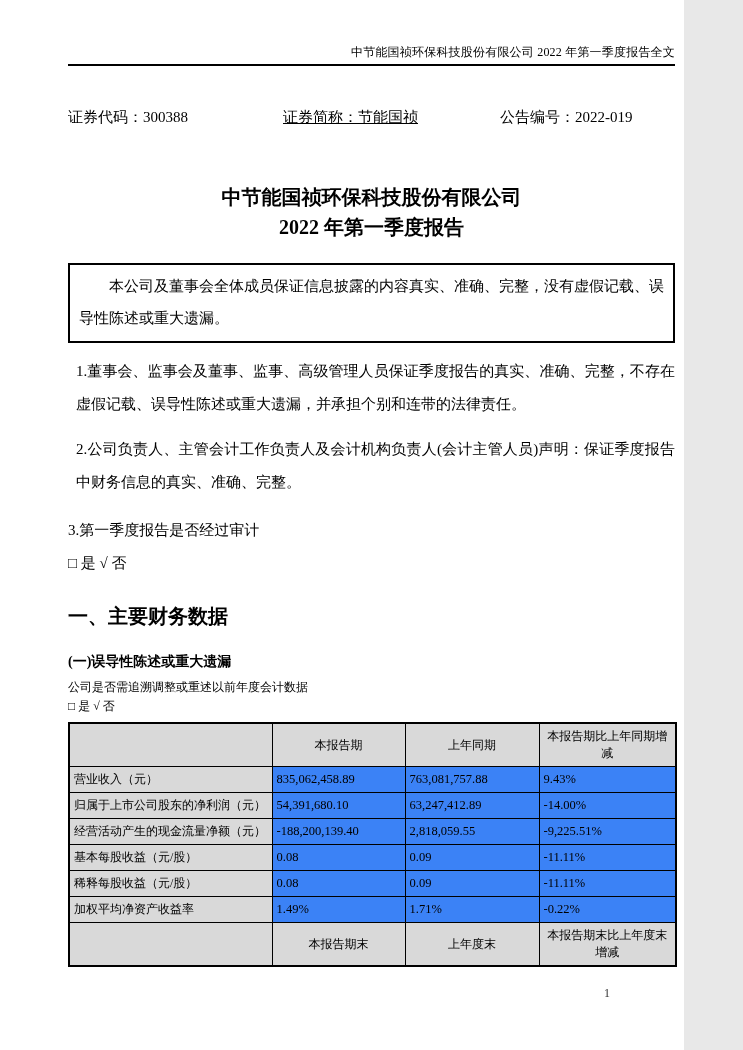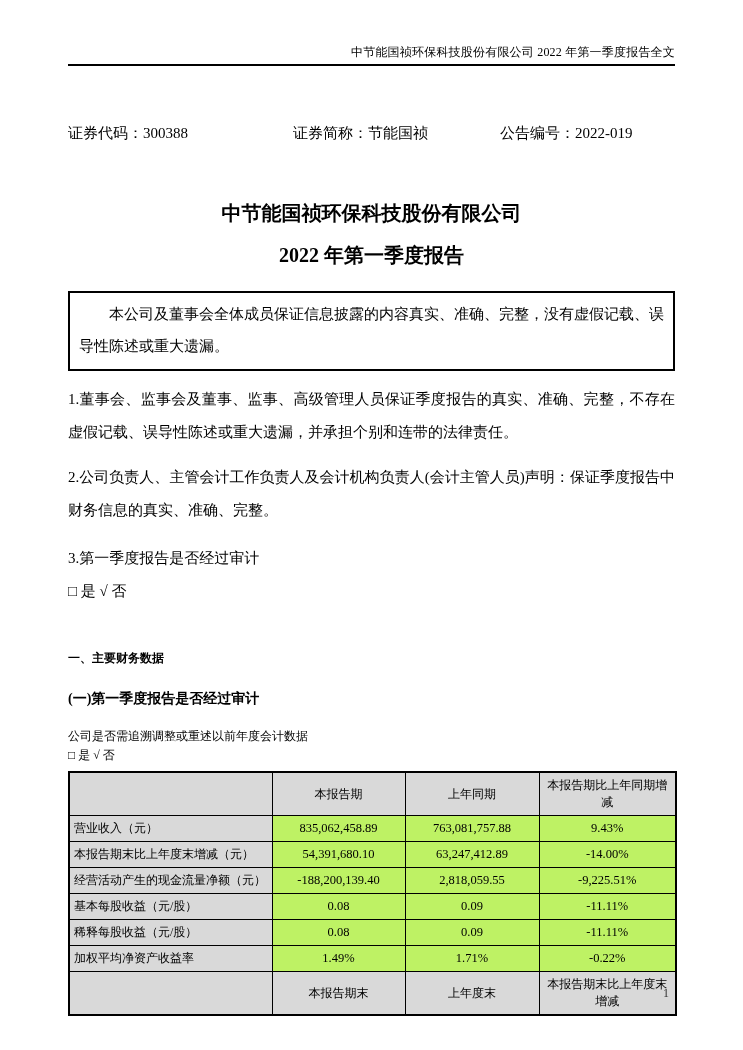--- a/index.html
+++ b/index.html
@@ -4,79 +4,79 @@
 <style>
   * { margin:0; padding:0; box-sizing:border-box; }
   html,body { width:743px; height:1050px; }
   body {
     background:#e8e8e8;
     font-family:"Liberation Serif","DejaVu Serif",serif;
     color:var(--text,#000);
   }
   .page {
     position:relative;
-    width:743px; height:1050px;
+    width:684px; height:1050px;
     background:var(--page-bg,#fff);
     overflow:hidden;
   }
   .content { margin:0 68px; width:607px; }
 
   .running-header {
     padding-top:44px; padding-bottom:3px;
     border-bottom:2px solid var(--border,#000);
     text-align:right;
     font-size:12px; letter-spacing:0.2px;
   }
 
-  .meta-row { position:relative; margin-top:58px; height:22px; font-size:15px; }
+  .meta-row { position:relative; margin-top:42px; height:22px; font-size:15px; }
   .meta-row .meta-code { position:absolute; left:0; }
-  .meta-row .meta-name { position:absolute; left:225px; }
+  .meta-row .meta-name { position:absolute; left:215px;text-decoration:underline; }
   .meta-row .meta-ann  { position:absolute; left:432px;text-align:center; }
 
   .doc-title    { margin-top:54px; text-align:center; font-size:20px; font-weight:bold; }
-  .doc-subtitle { margin-top:15px; text-align:center; font-size:20px; font-weight:bold; }
+  .doc-subtitle { margin-top:3px; text-align:center; font-size:20px; font-weight:bold; }
 
   .disclaimer-box {
     margin-top:22px;
     border:2px solid var(--border,#000);
     padding:5px 9px 7px 9px;
     font-size:15px; line-height:32px;
     text-align:justify;
   }
   .disclaimer-box p { text-indent:2em; }
 
   .notice-heading { margin-top:33px; font-size:15px; font-weight:bold; }
-  .para { margin-top:12px; font-size:15px; line-height:33px; text-align:justify; }
+  .para { margin-top:12px; font-size:15px; line-height:33px; text-align:justify;margin-left:8px; }
   .para-item3 { margin-top:20px; font-size:15px; line-height:22px; }
   .check-line { margin-top:13px; font-size:15px; }
 
-  .heading1 { margin-top:49px; font-size:12px; font-weight:bold; }
+  .heading1 { margin-top:30px; font-size:20px; font-weight:bold; }
   .heading2 { margin-top:23px; font-size:14px; font-weight:bold; }
 
-  .small-q { margin-top:20px; font-size:12px; line-height:17px; }
+  .small-q { margin-top:8px; font-size:12px; line-height:17px; }
   .small-a { margin-top:2px;  font-size:12px; line-height:17px; }
 
   table.fin {
     margin-top:7px;
     width:607px;
     border-collapse:collapse;
     border:2px solid var(--border,#000);
     font-size:12px;
     table-layout:fixed;
   }
   table.fin td {
     border:1px solid var(--border,#000);
     padding:4px 4px;
     line-height:17px;
     vertical-align:middle;
     overflow:hidden;
   }
   td.c-head  { background:var(--table-header-bg,#d9d9d9); text-align:center; padding:5px 4px; }
   td.c-label { background:var(--table-header-bg,#d9d9d9); text-align:left; padding-left:5px;margin-left:47px; }
-  td.c-num   { text-align:center; background:#bef264; font-size:12.5px; padding-right:3px; }
+  td.c-num   { text-align:left; background:#3b82f6; font-size:12.5px; padding-right:3px; }
 
   .page-number { position:absolute; right:74px; top:986px; font-size:12px; color:#333; }
 </style>
 </head>
 <body>
 
 <div class="page">
   <div class="content">
 
     <div class="running-header">
@@ -95,21 +95,21 @@
     <div class="disclaimer-box">
       <p>本公司及董事会全体成员保证信息披露的内容真实、准确、完整，没有虚假记载、误导性陈述或重大遗漏。</p>
     </div>
 
     <div class="para">1.董事会、监事会及董事、监事、高级管理人员保证季度报告的真实、准确、完整，不存在虚假记载、误导性陈述或重大遗漏，并承担个别和连带的法律责任。</div>
     <div class="para">2.公司负责人、主管会计工作负责人及会计机构负责人(会计主管人员)声明：保证季度报告中财务信息的真实、准确、完整。</div>
     <div class="para-item3">3.第一季度报告是否经过审计</div>
     <div class="check-line">□ 是 √ 否</div>
 
     <div class="heading1">一、主要财务数据</div>
-    <div class="heading2">(一)第一季度报告是否经过审计</div>
+    <div class="heading2">(一)误导性陈述或重大遗漏</div>
 
     <div class="small-q">公司是否需追溯调整或重述以前年度会计数据</div>
     <div class="small-a">□ 是 √ 否</div>
 
     <table class="fin">
       <colgroup>
         <col style="width:203px">
           <col style="width:133px">
           <col style="width:134px">
           <col style="width:137px">
@@ -121,21 +121,21 @@
           <td class="c-head">上年同期</td>
           <td class="c-head">本报告期比上年同期增减</td>
         </tr>
         <tr>
           <td class="c-label">营业收入（元）</td>
           <td class="c-num">835,062,458.89</td>
           <td class="c-num">763,081,757.88</td>
           <td class="c-num">9.43%</td>
         </tr>
         <tr>
-          <td class="c-label">本报告期末比上年度末增减（元）</td>
+          <td class="c-label">归属于上市公司股东的净利润（元）</td>
           <td class="c-num">54,391,680.10</td>
           <td class="c-num">63,247,412.89</td>
           <td class="c-num">-14.00%</td>
         </tr>
         <tr>
           <td class="c-label">经营活动产生的现金流量净额（元）</td>
           <td class="c-num">-188,200,139.40</td>
           <td class="c-num">2,818,059.55</td>
           <td class="c-num">-9,225.51%</td>
         </tr>

